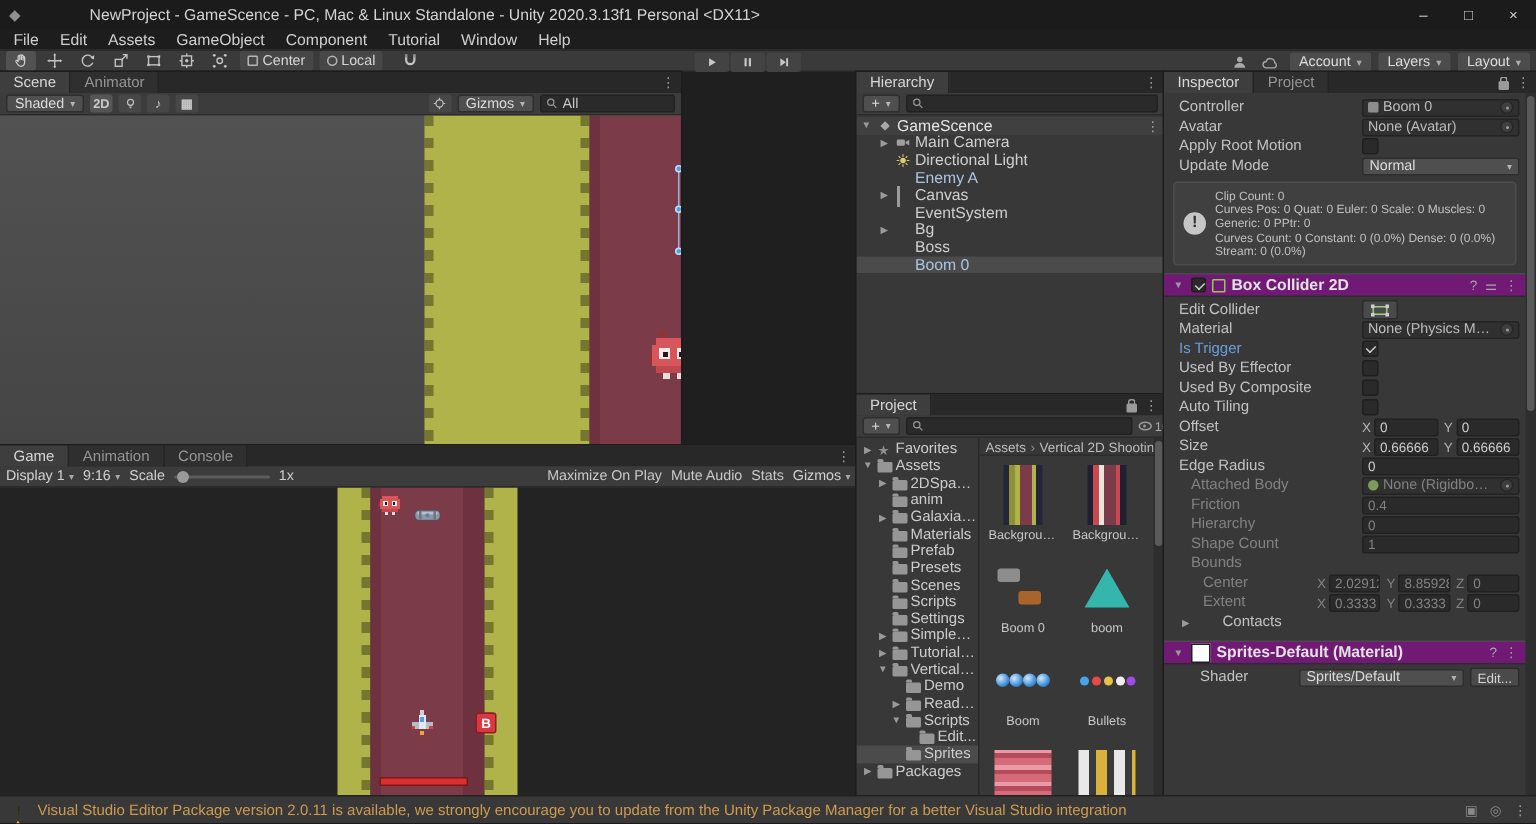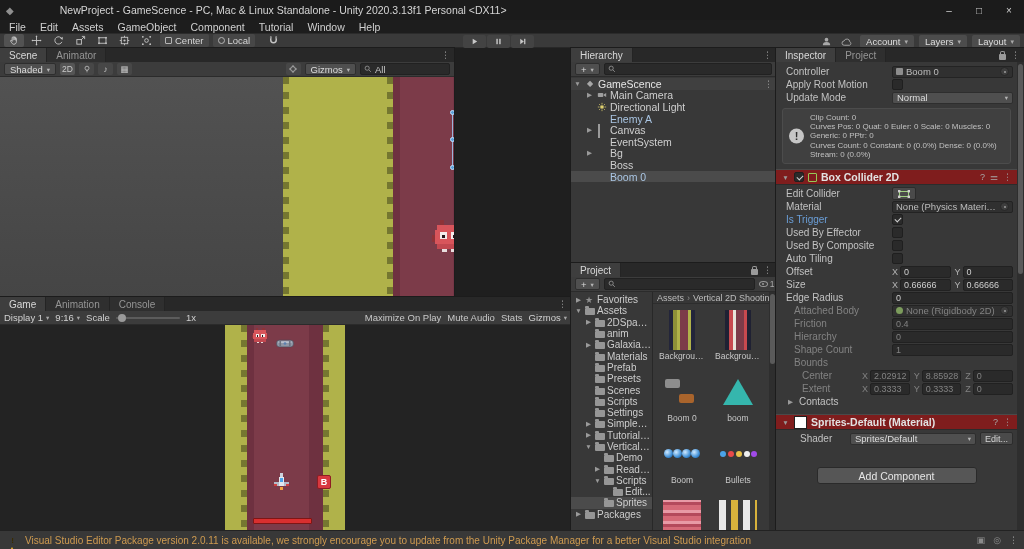--- a/index.html
+++ b/index.html
@@ -33,21 +33,21 @@
   
   .panel {position:absolute;background:#383838;box-shadow:0 0 0 1px #1c1c1c;overflow:hidden;}
   .tabbar {height:14px;background:#282828;display:flex;align-items:stretch;}
   .tab {padding:0 9px;display:flex;align-items:center;font-size:10px;color:#959595;background:#2f2f2f;border-right:1px solid #242424;}
   .tab.active {background:#3e3e3e;color:#d8d8d8;}
   .tab-sp {flex:1;display:flex;justify-content:flex-end;align-items:center;gap:5px;padding-right:4px;color:#8a8a8a;font-size:9px;}
   .dots {color:#a0a0a0;font-size:9px;letter-spacing:0;}
   .ptool {height:15px;background:#3c3c3c;border-bottom:1px solid #2b2b2b;display:flex;align-items:center;gap:4px;padding:0 4px;font-size:9.5px;}
   .dd {background:#4f4f4f;border:1px solid #2e2e2e;border-radius:2px;height:12px;line-height:11px;padding:0 5px;color:#dcdcdc;display:inline-flex;align-items:center;gap:4px;font-size:9.5px;}
   .dd::after {content:"▾";font-size:6.5px;color:#b5b5b5;}
-  .mini {height:12px;min-width:15px;background:#474747;border-radius:2px;display:inline-flex;align-items:center;justify-content:center;color:#c9c9c9;font-size:8.5px;}
+  .mini {height:12px;min-width:15px;background:#474747;border-radius:2px;display:inline-flex;align-items:center;justify-content:center;color:#c9c9c9;font-size:8.5px;font-weight:bold;}
   .searchf {flex:1;height:12px;background:#2a2a2a;border:1px solid #212121;border-radius:2px;display:flex;align-items:center;padding:0 3px;gap:3px;color:#8d8d8d;}
   .searchf svg {width:8px;height:8px;flex:none;}
   .searchf input {flex:1;background:transparent;border:none;outline:none;color:#c5c5c5;font-size:9.5px;font-family:inherit;min-width:0;padding:0;}
 
   
   .scene-panel {left:0;top:48px;width:454px;height:249px;}
   .scene-viewport {position:absolute;left:0;top:29px;right:0;bottom:0;background:linear-gradient(180deg,#525252 0%,#4c4c4c 45%,#454545 100%);overflow:hidden;}
   .sv-olive {position:absolute;left:283px;top:0;width:110px;height:100%;background:#b0b24a;}
   .sv-maroon {position:absolute;left:393px;top:0;width:178px;height:100%;
     background:linear-gradient(90deg,#6e3140 0 7px,#7c3b49 7px 60px,#743646 60px 120px,#7c3b49 120px 178px);}
@@ -117,39 +117,39 @@
   .t-circ {width:36px;height:12px;position:relative;}
   .t-circ i {position:absolute;top:1px;width:9px;height:9px;border-radius:50%;background:radial-gradient(circle at 35% 35%,#cfe9ff,#3f8fd6 60%,#1c4f8a);}
   .t-bul {width:36px;height:10px;position:relative;}
   .t-bul i {position:absolute;top:2px;width:6px;height:6px;border-radius:50%;}
   .vscroll {position:absolute;right:0;top:0;bottom:0;width:7px;background:#2e2e2e;}
   .vthumb {position:absolute;left:1px;right:1px;border-radius:3px;background:#5a5a5a;}
 
   
   .insp-panel {left:776px;top:48px;width:248px;height:482px;}
   .insp-body {position:absolute;left:0;top:14px;right:7px;bottom:0;overflow:hidden;padding-top:3px;}
-  .irow {display:flex;align-items:center;height:13px;padding:0 4px 0 10px;gap:4px;}
+  .irow {display:flex;align-items:center;height:13px;padding:0 4px 0 10px;gap:20px;}
   .ilabel {width:102px;flex:none;font-size:10px;color:#c2c2c2;white-space:nowrap;overflow:hidden;}
   .ilabel.blue {color:#6b9fd8;}
   .dis {color:#828282 !important;}
   .ival {flex:1;display:flex;align-items:center;gap:4px;min-width:0;}
   .objf {flex:1;height:12px;background:#303030;border:1px solid #232323;border-radius:2px;display:flex;align-items:center;gap:3px;padding:0 3px;font-size:9.5px;color:#bdbdbd;min-width:0;}
   .objf .txt {flex:1;white-space:nowrap;overflow:hidden;text-overflow:ellipsis;}
   .picker {width:9px;height:9px;flex:none;border-radius:50%;background:#3e3e3e;border:1px solid #272727;position:relative;}
   .picker::after {content:"";position:absolute;left:2.5px;top:2.5px;width:2px;height:2px;border-radius:50%;background:#9c9c9c;}
   .dropf {flex:1;height:12px;background:#4f4f4f;border:1px solid #2e2e2e;border-radius:2px;display:flex;align-items:center;padding:0 4px;font-size:9.5px;color:#dcdcdc;min-width:0;}
   .dropf::after {content:"▾";margin-left:auto;font-size:6.5px;color:#b5b5b5;}
   .numf {flex:1;height:12px;background:#2a2a2a;border:1px solid #212121;border-radius:2px;display:flex;align-items:center;padding:0 3px;font-size:9px;color:#cfcfcf;min-width:0;overflow:hidden;}
   .axl {font-size:9px;color:#b5b5b5;flex:none;}
   .axgrp {flex:1;display:flex;align-items:center;gap:2px;min-width:0;}
   .chk {width:11px;height:11px;background:#2a2a2a;border:1px solid #1f1f1f;border-radius:2px;position:relative;flex:none;}
   .chk.on::after {content:"";position:absolute;left:2px;top:2px;width:5px;height:3px;border-left:1.5px solid #d0d0d0;border-bottom:1.5px solid #d0d0d0;transform:rotate(-45deg);}
   .infobox {margin:4px 6px 5px 6px;background:#404040;border:1px solid #4c4c4c;border-radius:3px;padding:4px 4px 4px 27px;position:relative;color:#c0c0c0;font-size:8px;line-height:9.2px;}
   .infoicon {position:absolute;left:6px;top:50%;transform:translateY(-50%);width:15px;height:15px;border-radius:50%;background:#c6c6c6;color:#2e2e2e;font-weight:bold;display:flex;align-items:center;justify-content:center;font-size:11px;}
-  .comphead {display:flex;align-items:center;height:16px;background:#7f1d1d;border-top:1px solid #4a4a4a;border-bottom:1px solid #2c2c2c;padding:0 5px;gap:4px;margin-top:2px;}
+  .comphead {display:flex;align-items:center;height:16px;background:#701a75;border-top:1px solid #4a4a4a;border-bottom:1px solid #2c2c2c;padding:0 5px;gap:4px;margin-top:2px;}
   .comphead .title {font-size:10.5px;font-weight:bold;color:#e2e2e2;flex:1;white-space:nowrap;overflow:hidden;}
   .comphead .hicons {display:flex;gap:5px;color:#a8a8a8;font-size:9px;align-items:center;}
   .ic-bc {width:9px;height:9px;border:1.5px solid #94ca56;border-radius:1px;flex:none;}
   .smbtn {height:13px;background:#4a4a4a;border:1px solid #2c2c2c;border-radius:2px;display:inline-flex;align-items:center;justify-content:center;padding:0 4px;font-size:9px;color:#d5d5d5;}
   .addcomp {width:160px;height:17px;margin:22px auto 0 auto;background:#565656;border:1px solid #2a2a2a;border-radius:3px;display:flex;align-items:center;justify-content:center;font-size:10.5px;color:#e6e6e6;}
   .mat-thumb {width:13px;height:13px;background:#fff;border:1px solid #1f1f1f;flex:none;}
   .ic-lock {width:7px;height:6px;background:#9a9a9a;border-radius:1px;position:relative;margin-top:3px;}
   .ic-lock::before {content:"";position:absolute;top:-3px;left:1px;width:3px;height:3px;border:1px solid #9a9a9a;border-bottom:none;border-radius:2px 2px 0 0;}
   .ic-eye {width:9px;height:6px;border:1px solid #9a9a9a;border-radius:50%;position:relative;}
   .ic-eye::after {content:"";position:absolute;left:2.5px;top:1px;width:2px;height:2px;border-radius:50%;background:#9a9a9a;}
@@ -742,20 +742,29 @@
         <span class="ilabel">Controller</span>
         <span class="ival">
           <span class="objf">
             <span style="width:7px;height:7px;background:#8d8d8d;border-radius:1px;flex:none"></span>
             <span class="txt">Boom 0</span>
             <span class="picker"></span>
           </span>
         </span>
       </div>
       <div class="irow">
+        <span class="ilabel">Avatar</span>
+        <span class="ival">
+          <span class="objf">
+            <span class="txt">None (Avatar)</span>
+            <span class="picker"></span>
+          </span>
+        </span>
+      </div>
+      <div class="irow">
         <span class="ilabel">Apply Root Motion</span>
         <span class="ival">
             <span class="chk"></span>
           </span>
       </div>
       <div class="irow">
         <span class="ilabel">Update Mode</span>
         <span class="ival">
             <span class="dropf">
               <span class="txt">Normal</span>
@@ -973,23 +982,20 @@
         <span class="ival">
           <span class="dropf">
               <span class="txt">Sprites/Default</span>
             </span>
           <span class="smbtn">
               <span>Edit...</span>
             </span>
         </span>
       </div>
 
-      <div class="addcomp">
-          <span>Add Component</span>
-        </div>
     </div>
     <div class="vscroll" style="top:14px">
         <div class="vthumb" style="top:2px;height:210px"></div>
       </div>
   </div>
 
   <div class="statusbar">
     <span class="warnwrap"><span class="warn-tri"></span></span>
     <span class="status-text">Visual Studio Editor Package version 2.0.11 is available, we strongly encourage you to update from the Unity Package Manager for a better Visual Studio integration</span>
     <span class="sb-icons">

